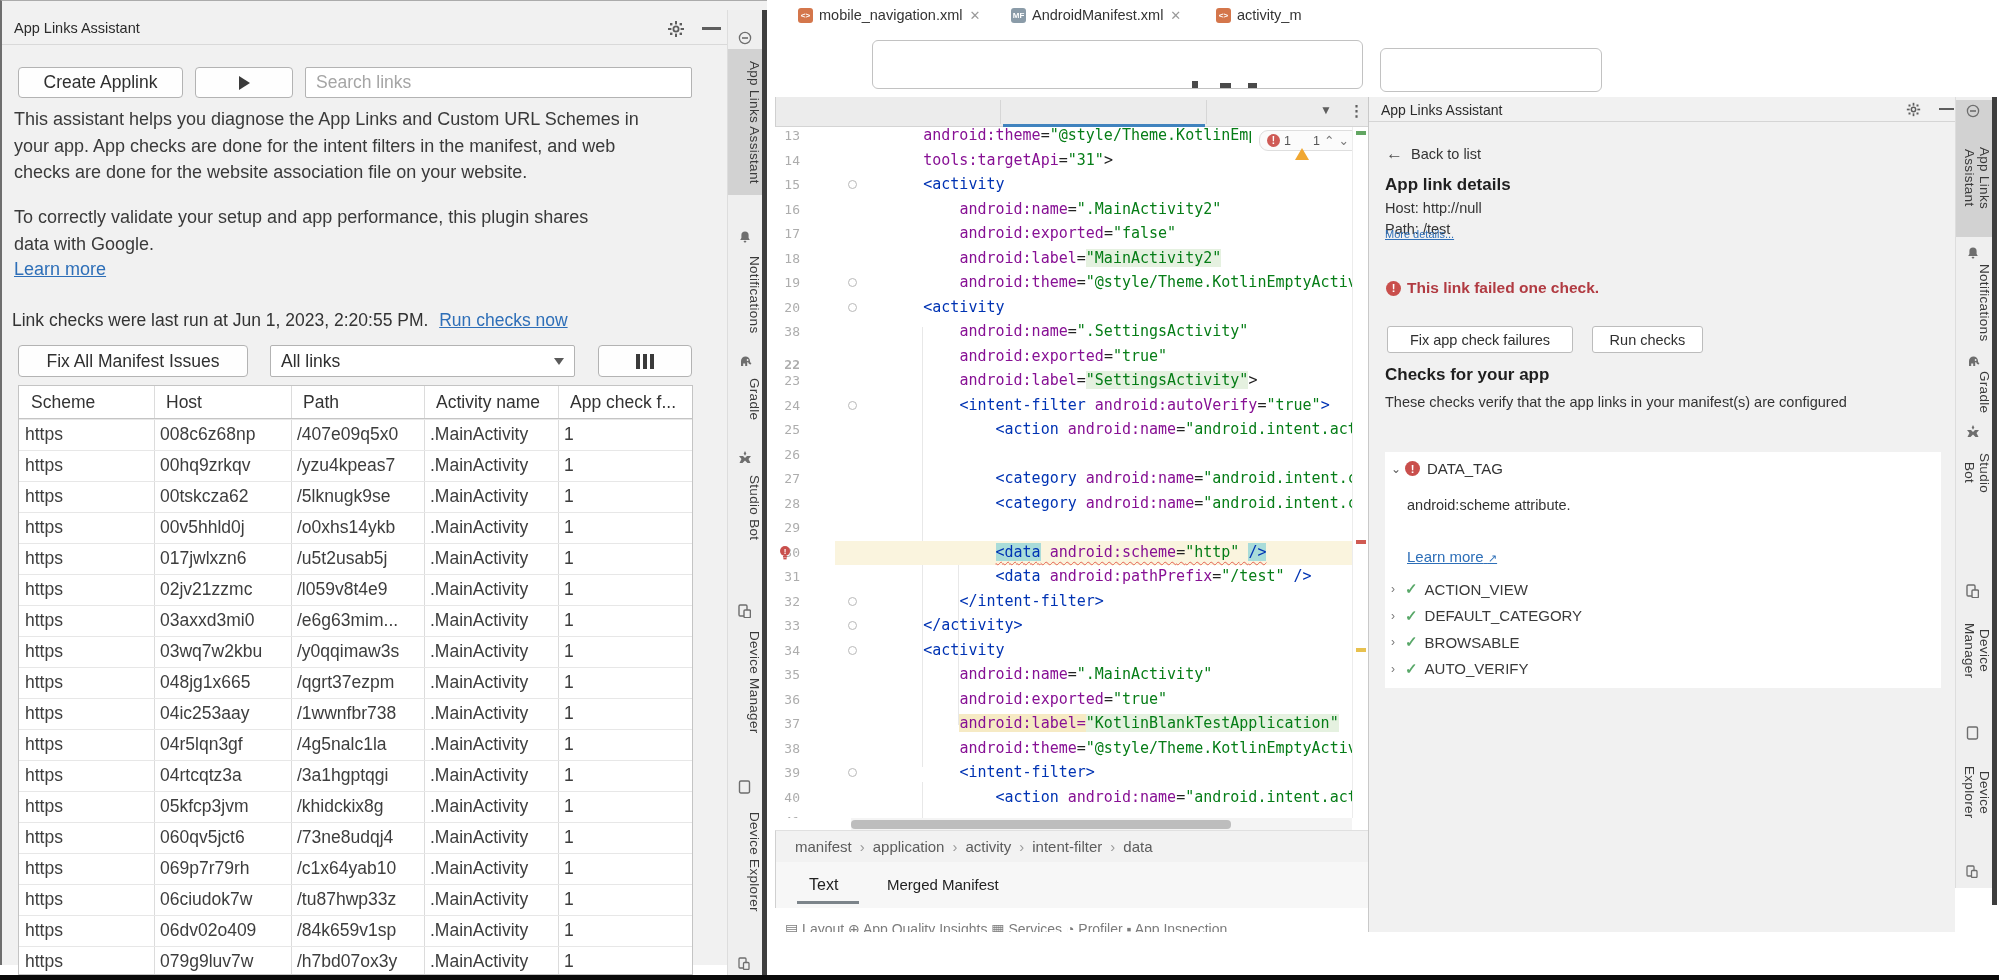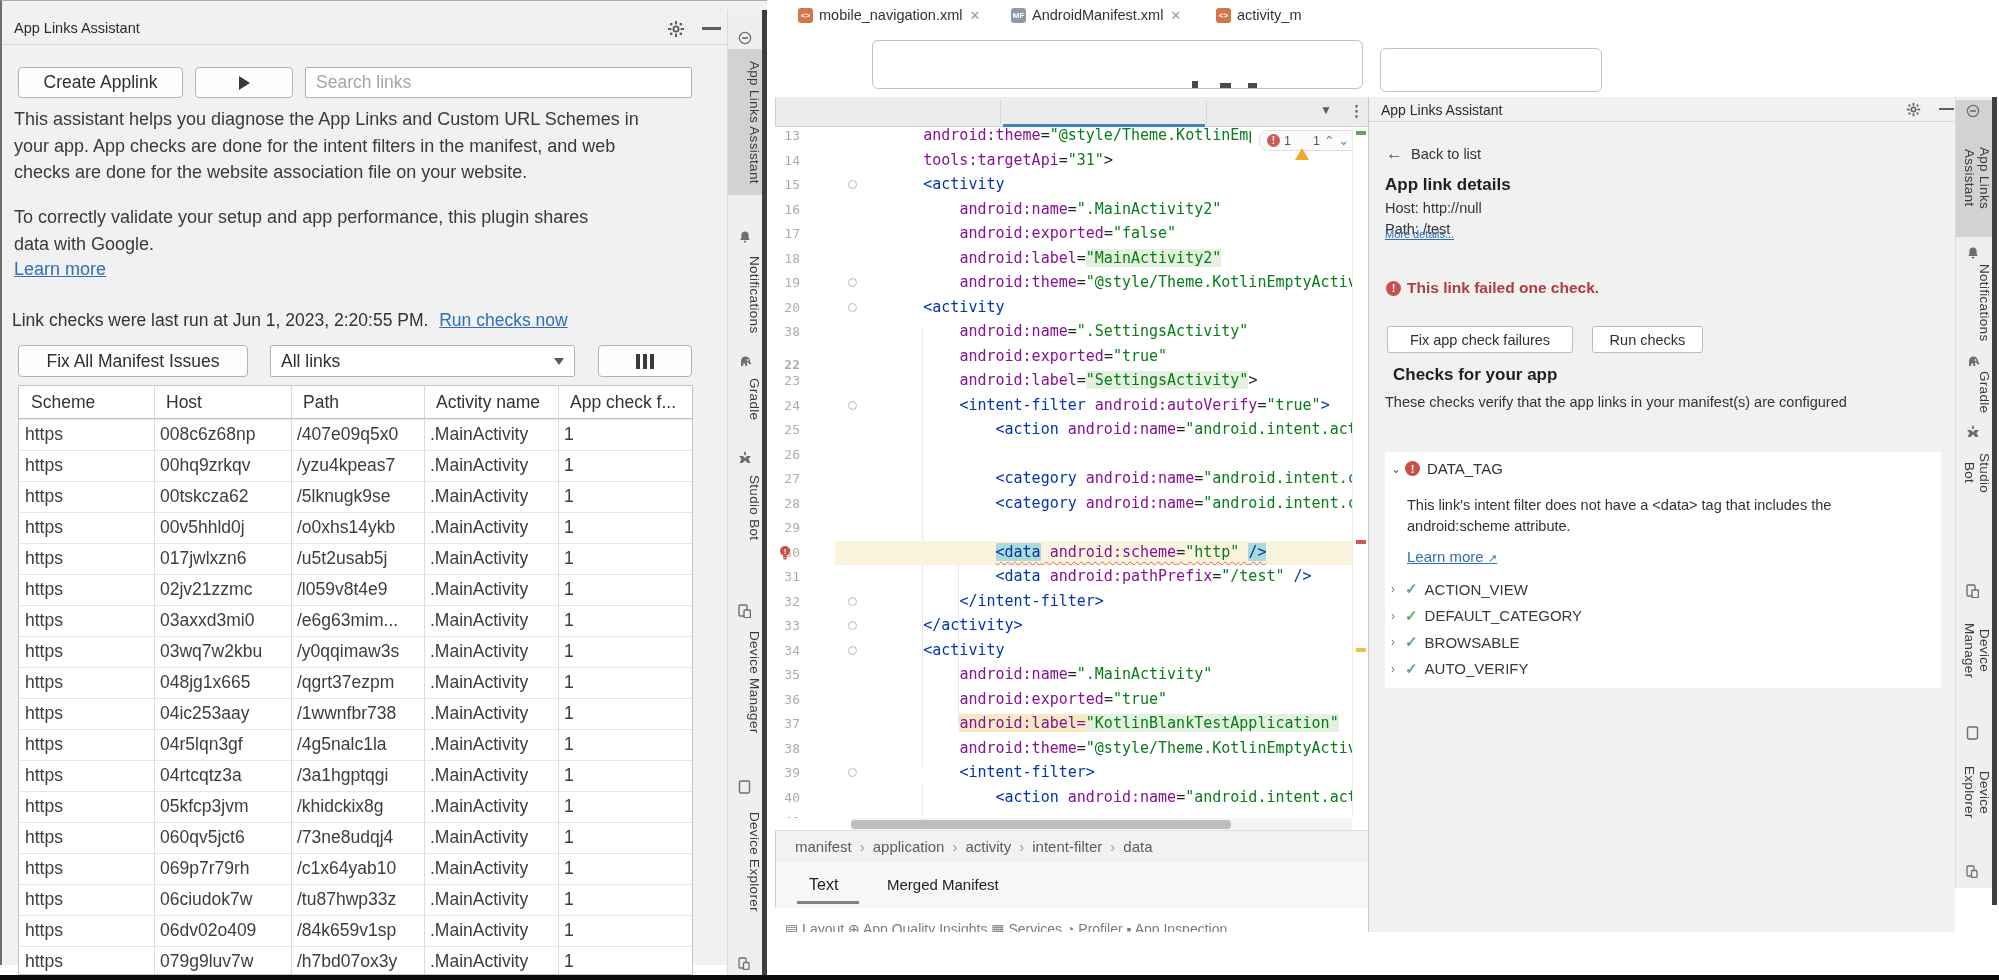--- a/index.html
+++ b/index.html
@@ -108,21 +108,21 @@
   #link-details-h { left:16px; top:78px; font-size:17px; font-weight:bold; color:#1F1F1F; }
   #host-line { left:16px; top:103px; }
   #path-line { left:16px; top:124px; }
   #more-details { left:16px; top:131px; font-size:11px; }
   #fail-row { left:17px; top:182px; display:flex; align-items:center; }
   .err-icon { width:15px; height:15px; border-radius:50%; background:#C94F4C; color:#fff; font-weight:bold; font-size:11px; display:flex; align-items:center; justify-content:center; }
   #fail-text { margin-left:6px; font-size:15.5px; font-weight:bold; color:#B13B42; }
   .rp-btn { position:absolute; background:#fff; border:1px solid #BCBCBC; border-radius:3px; font-size:14.5px; color:#2F2F2F; display:flex; align-items:center; justify-content:center; }
   #fixapp-btn { left:18px; top:229px; width:186px; height:27px; }
   #runchecks-btn { left:223px; top:229px; width:111px; height:27px; }
-  #checks-h { left:16px; top:268px; font-size:17px; font-weight:bold; color:#1F1F1F;margin-left:8px; }
+  #checks-h { left:16px; top:268px; font-size:17px; font-weight:bold; color:#1F1F1F; }
   #checks-desc { left:16px; top:296px; line-height:19.5px; }
   #checks-card { position:absolute; left:16px; top:355px; width:556px; height:236px; background:#fff; }
   #datatag-row { position:absolute; left:6px; top:8px; display:flex; align-items:center; }
   .tw-chev { color:#5E5E5E; font-size:12px; width:14px; }
   #datatag-label { margin-left:7px; font-size:15px; color:#333; }
   #datatag-desc { position:absolute; left:22px; top:43px; font-size:14.5px; color:#333; line-height:20.5px; }
   #learn-more2 { position:absolute; left:22px; top:96px; font-size:15px; }
   .check-item { position:absolute; left:6px; display:flex; align-items:center; }
   .check-item .chev { color:#7A7A7A; font-size:12px; width:14px; }
   .checkmark { color:#59A869; font-size:15px; font-weight:bold; margin-right:7px; }
@@ -642,21 +642,20 @@
     <div class="abs rp-text" id="checks-desc">
         <div>These checks verify that the app links in your manifest(s) are configured</div>
       </div>
     <div id="checks-card">
       <div id="datatag-row">
         <span class="tw-chev">⌄</span>
         <span class="err-icon">!</span>
         <span id="datatag-label">DATA_TAG</span>
       </div>
       <div id="datatag-desc">
-          <div>This link's intent filter does not have a &lt;data&gt; tag that includes the</div>
           <div>android:scheme attribute.</div>
         </div>
       <a class="link" id="learn-more2"><span>Learn more</span> <span style="font-size:11px;">↗</span></a>
       <div id="passed-checks">
           <div class="check-item" style="top: 128px;">
             <span class="chev">›</span>
             <span class="checkmark">✓</span>
             <span class="check-label">ACTION_VIEW</span>
           </div>
           <div class="check-item" style="top: 154.5px;">

